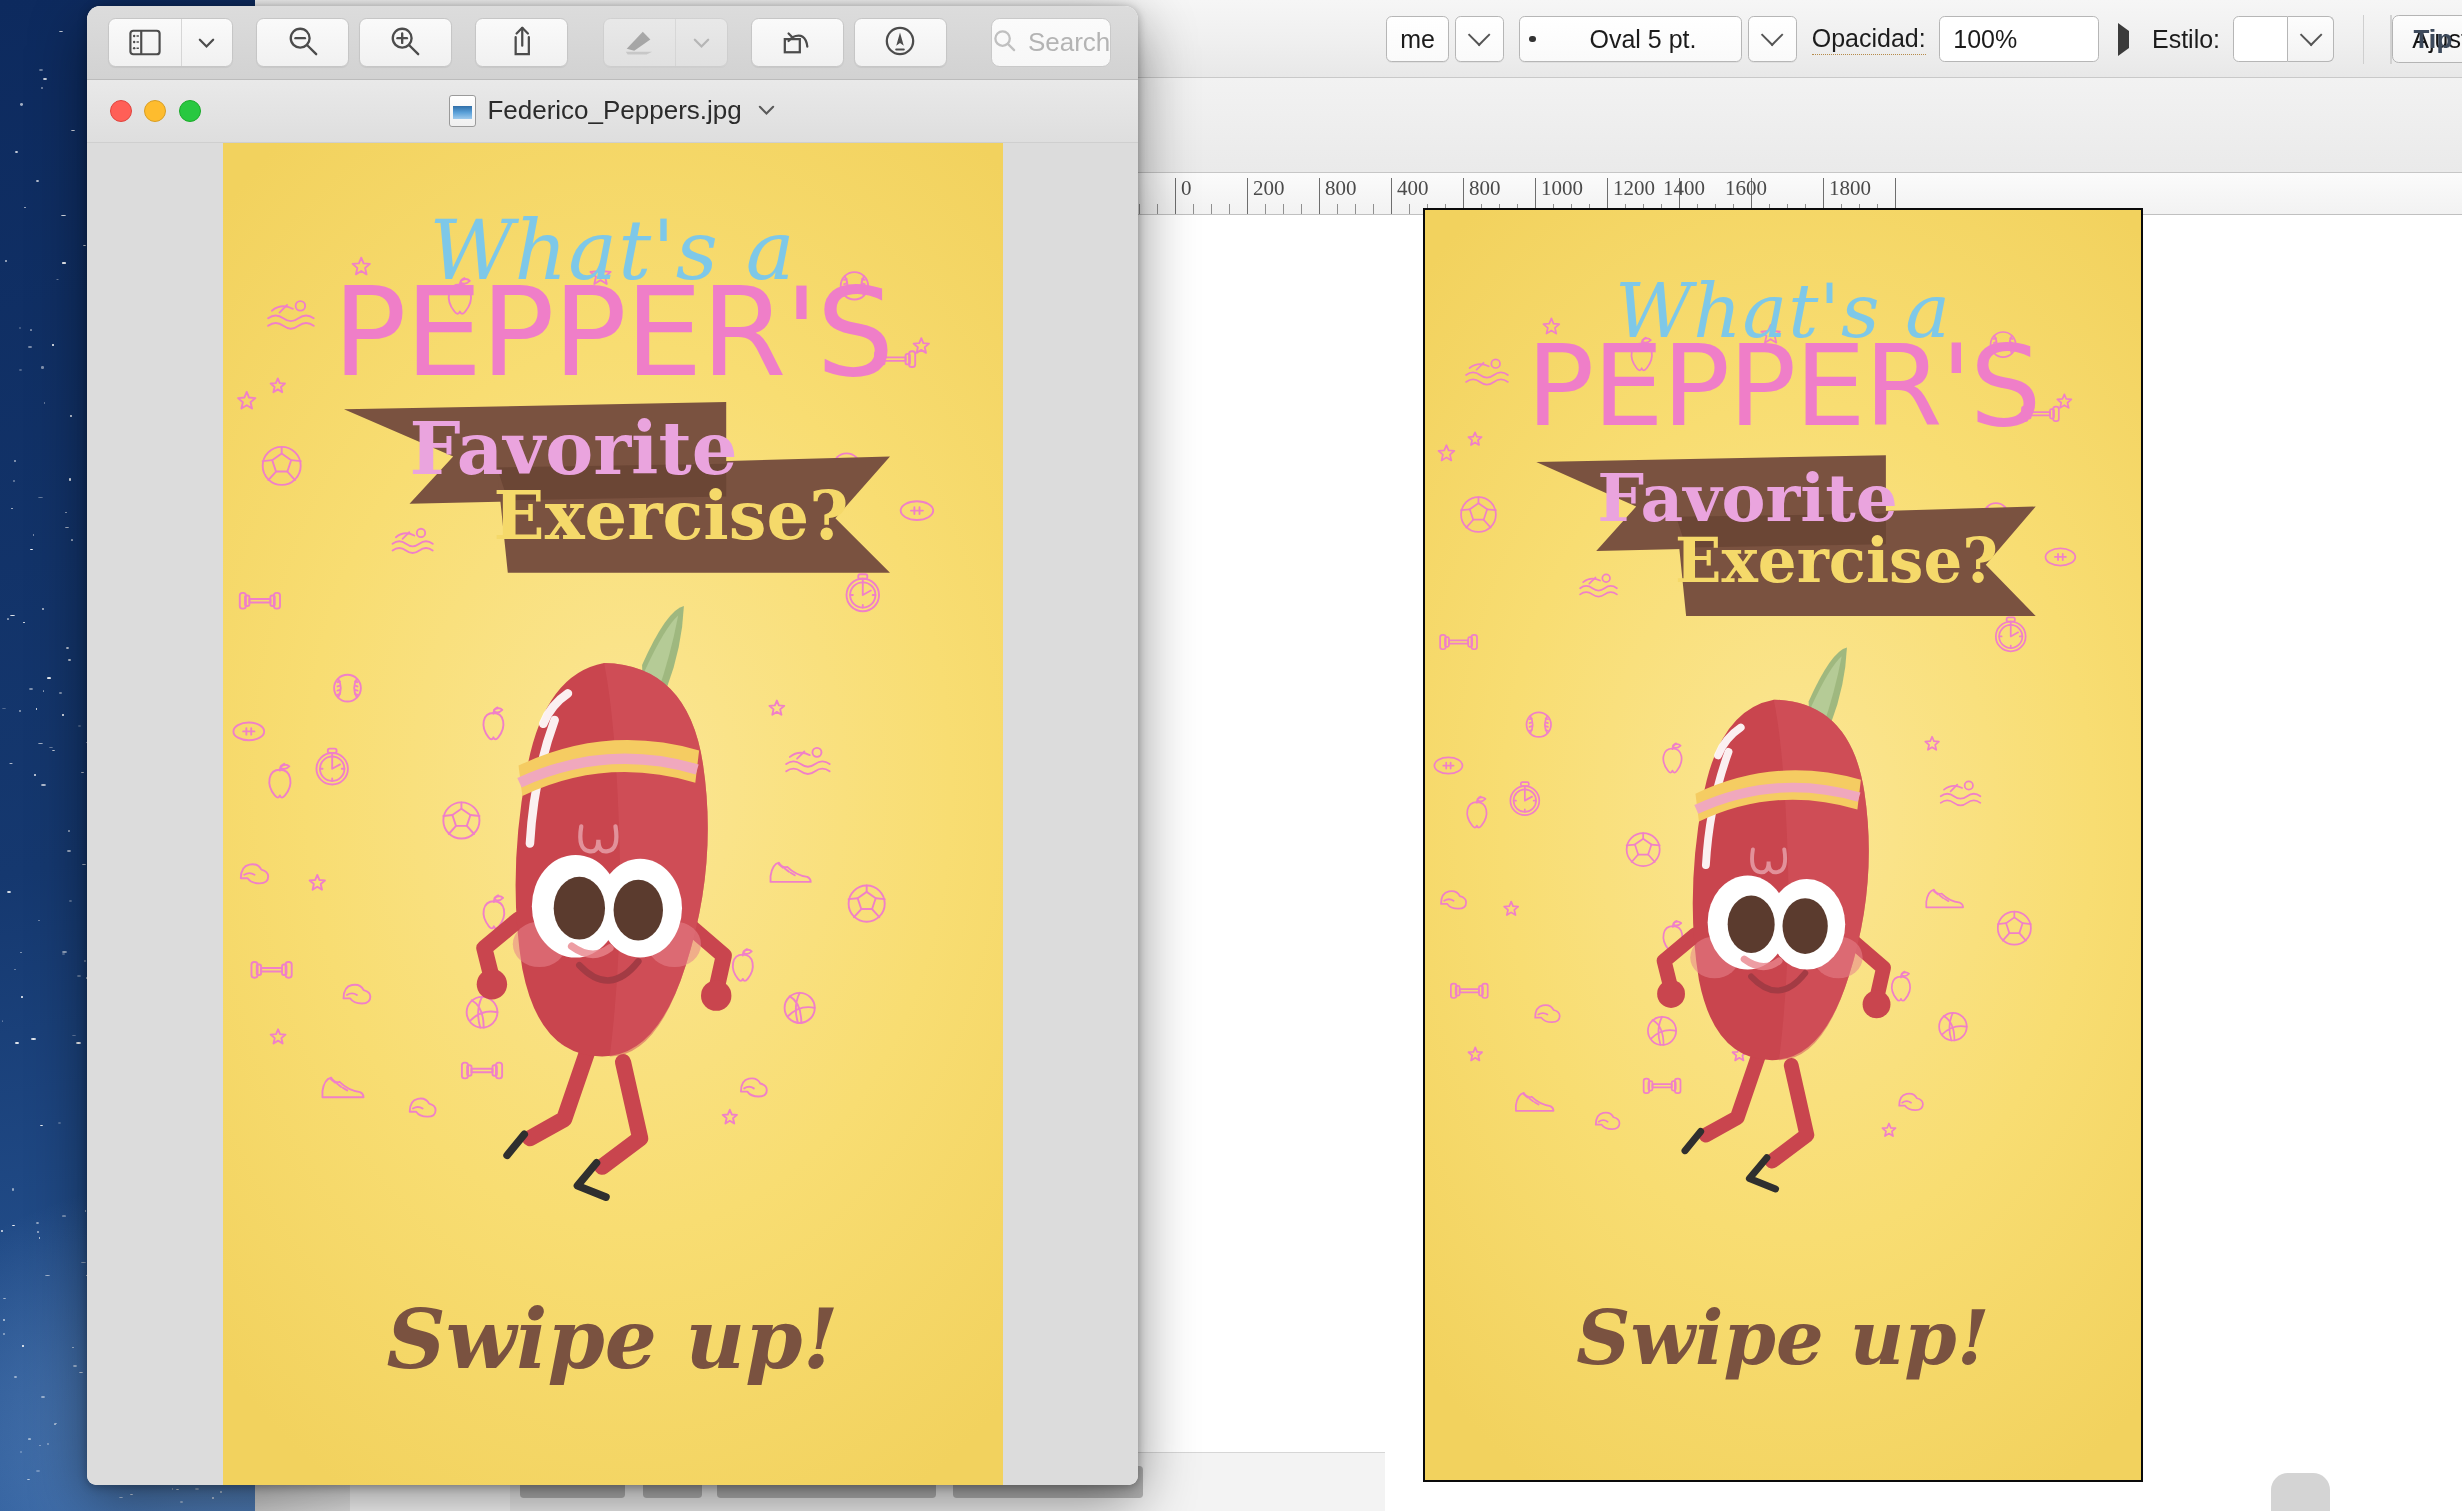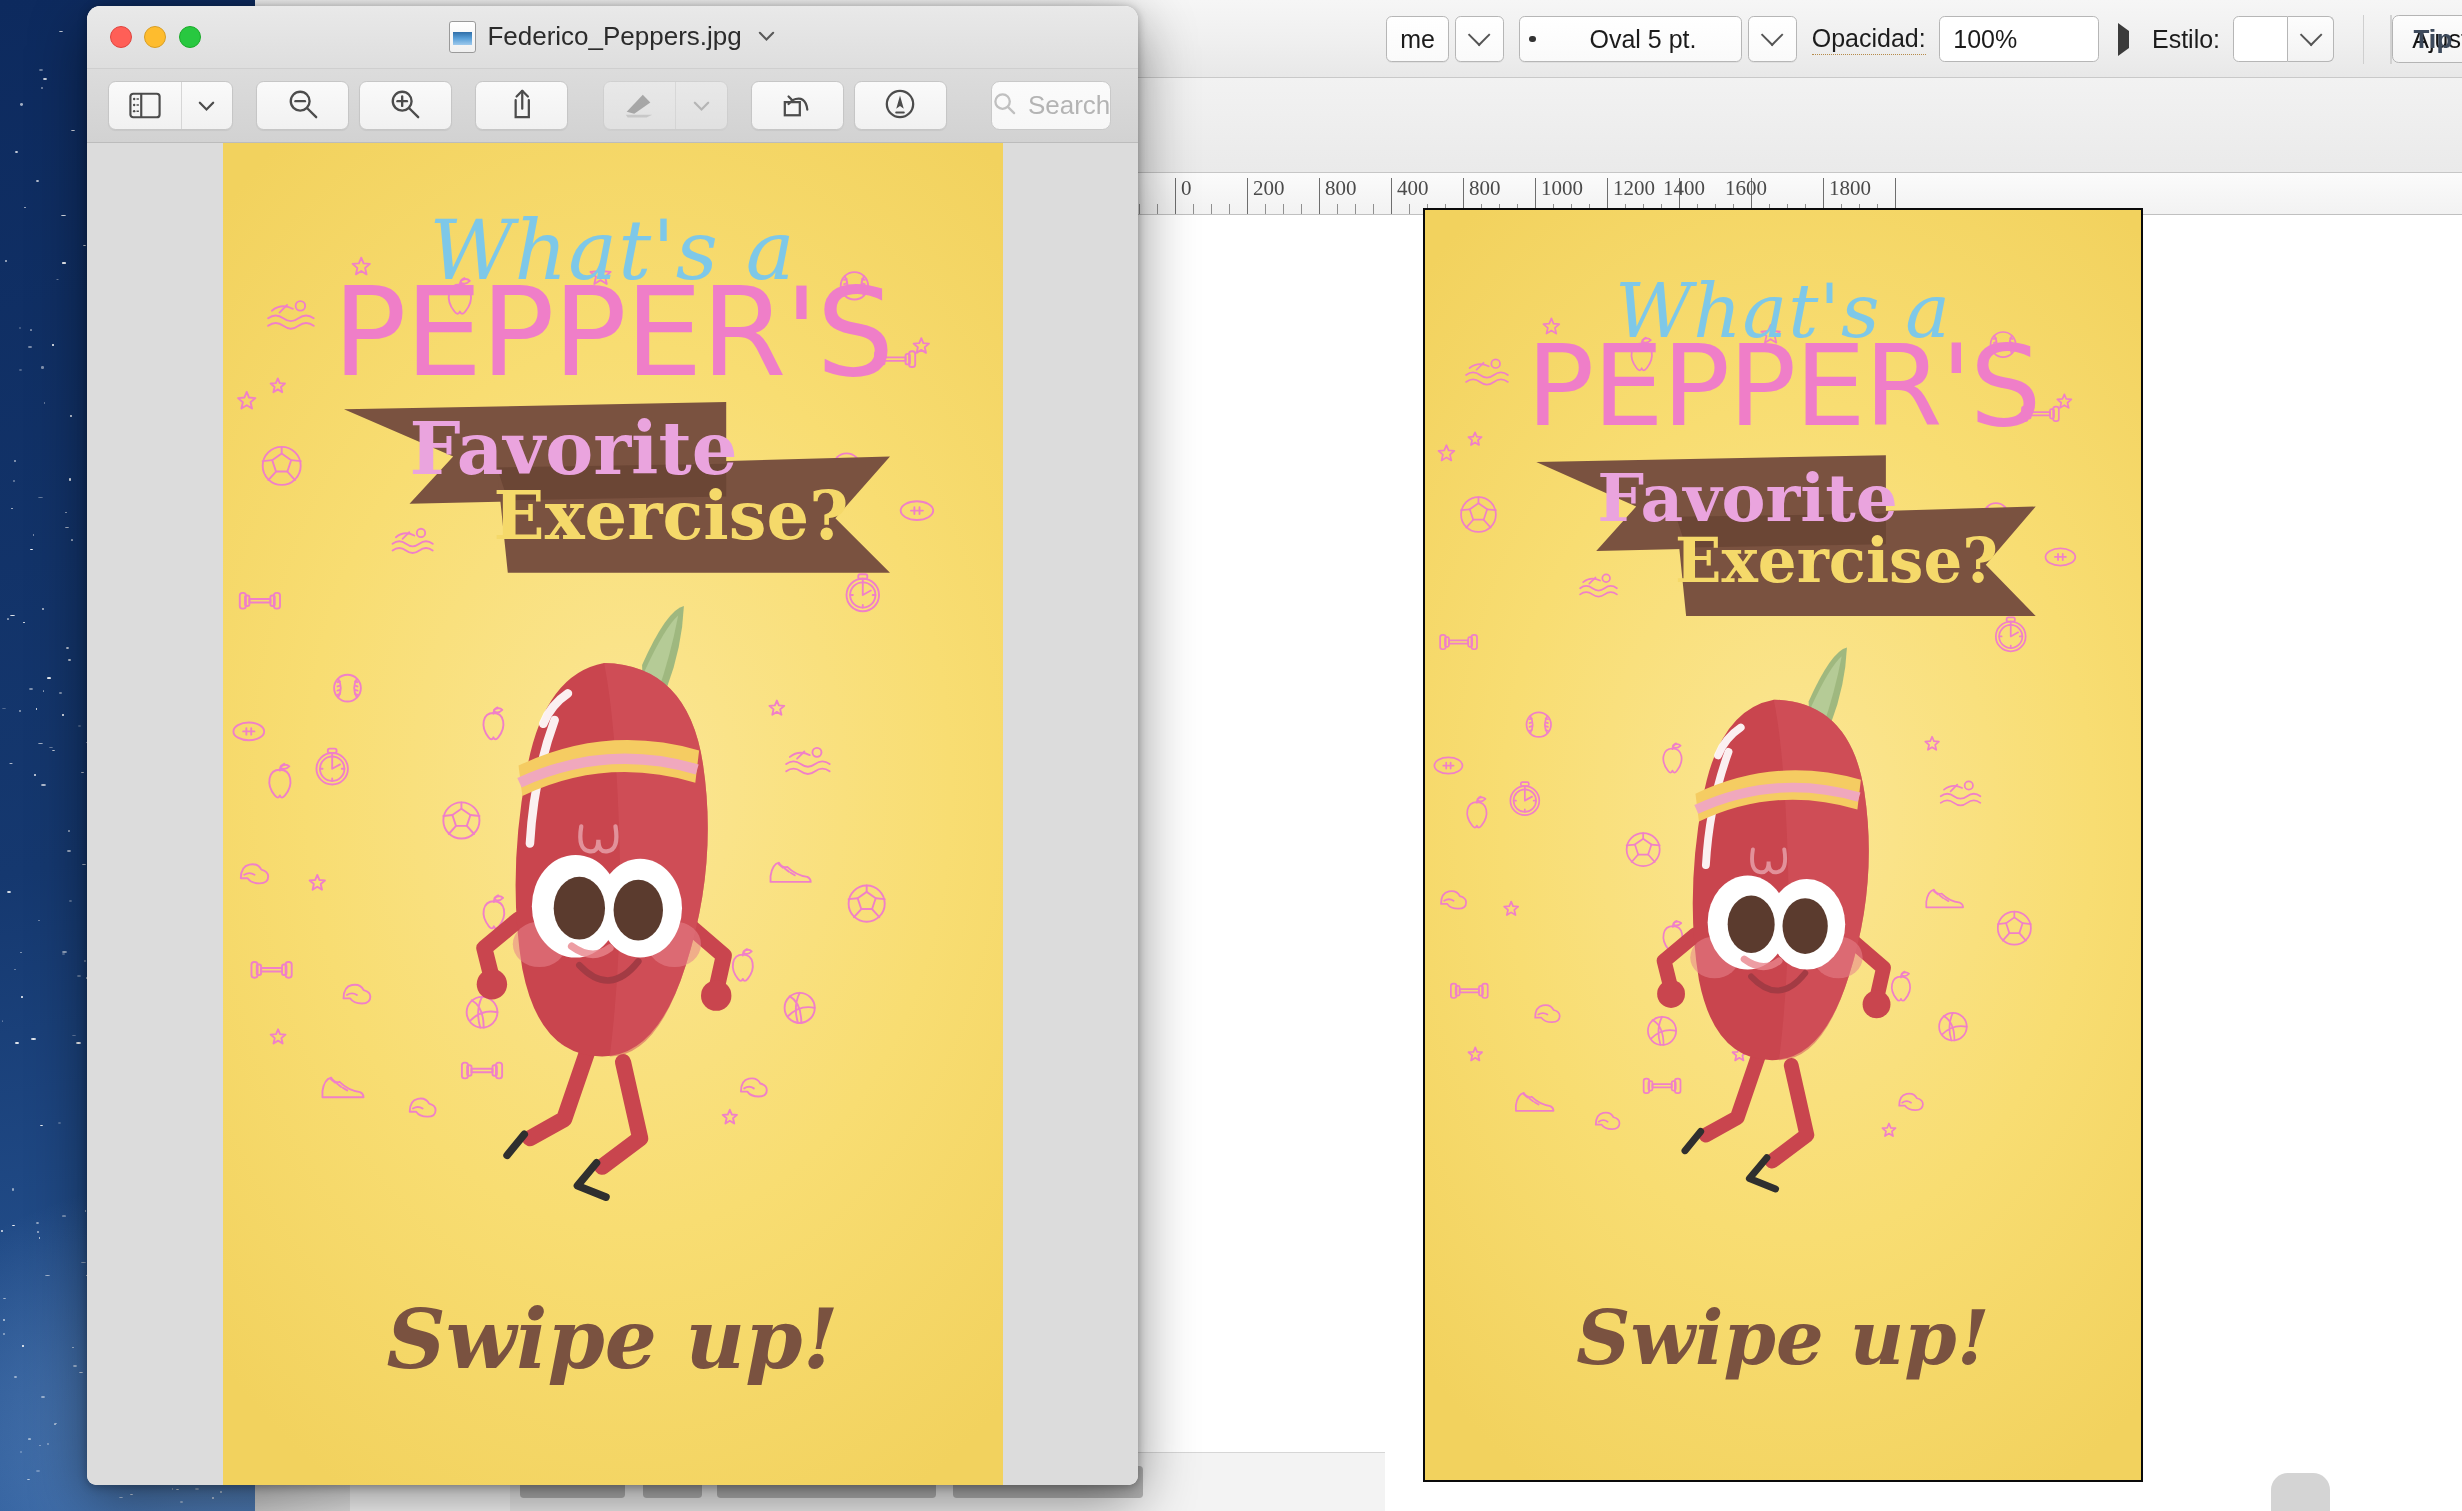--- a/index.html
+++ b/index.html
@@ -1057,37 +1057,20 @@
     <div class="shelf-chip" style="left:9.5px;width:105px;"></div>
     <div class="shelf-chip" style="left:133px;width:59px;"></div>
     <div class="shelf-chip" style="left:207px;width:219px;"></div>
     <div class="shelf-chip" style="left:443px;width:190px;"></div>
   </div>
   <div id="cursor-blob"></div>
 </div>
 
 <div id="preview-win">
 
-  <div id="win-titlebar">
-    <div id="traffic">
-      <span class="tl red"></span>
-      <span class="tl yellow"></span>
-      <span class="tl green"></span>
-    </div>
-    <div id="win-title">
-      <span id="doc-icon"></span>
-      <span id="win-title-text">Federico_Peppers.jpg</span>
-      <span id="title-chev">
-        <svg width="19" height="13.3" viewBox="0 0 20 14">
-            <path d="M3 4 L10 11 L17 4" fill="none" stroke="#5a5a5a" stroke-width="2.2" stroke-linecap="round"></path>
-          </svg>
-      </span>
-    </div>
-  </div>
-
   <div id="win-toolbar">
 
     <div class="tbtn seg" style="min-width:125px;">
       <span class="seg-main">
         <svg width="32" height="27" viewBox="0 0 34 28">
           <rect x="1.5" y="1.5" width="31" height="25" rx="3" fill="none" stroke="#4c4c4c" stroke-width="2.3"></rect>
           <line x1="13" y1="1.5" x2="13" y2="26.5" stroke="#4c4c4c" stroke-width="2.3"></line>
           <circle cx="5.5" cy="7" r="1.3" fill="#4c4c4c"></circle>
             <line x1="8" y1="7" x2="10.5" y2="7" stroke="#4c4c4c" stroke-width="1.6"></line>
           <circle cx="5.5" cy="13.5" r="1.3" fill="#4c4c4c"></circle>
@@ -1175,20 +1158,37 @@
     </div>
 
     <div id="win-search">
       <span>
         <svg width="25" height="25" viewBox="0 0 26 26">
           <circle cx="11" cy="11" r="7.5" fill="none" stroke="#c0c0c0" stroke-width="2.4"></circle>
           <line x1="16.5" y1="16.5" x2="23" y2="23" stroke="#c0c0c0" stroke-width="2.4" stroke-linecap="round"></line>
         </svg>
       </span>
       <span id="win-search-text">Search</span>
+    </div>
+  </div>
+
+  <div id="win-titlebar">
+    <div id="traffic">
+      <span class="tl red"></span>
+      <span class="tl yellow"></span>
+      <span class="tl green"></span>
+    </div>
+    <div id="win-title">
+      <span id="doc-icon"></span>
+      <span id="win-title-text">Federico_Peppers.jpg</span>
+      <span id="title-chev">
+        <svg width="19" height="13.3" viewBox="0 0 20 14">
+            <path d="M3 4 L10 11 L17 4" fill="none" stroke="#5a5a5a" stroke-width="2.2" stroke-linecap="round"></path>
+          </svg>
+      </span>
     </div>
   </div>
 
   <div id="win-content">
     <div id="win-page">
       <div class="poster">
         <div class="bgicons">
             <svg width="780" height="1342" viewBox="0 0 820 1412" style="position:absolute;inset:0;">
               <g transform="translate(45.1,162.4) scale(1.000)" fill="none" stroke="#f080c8" stroke-width="2.00" stroke-linecap="round" stroke-linejoin="round">
                 <path d="M2 22 q8 -6 16 0 t16 0 t16 0"></path>

